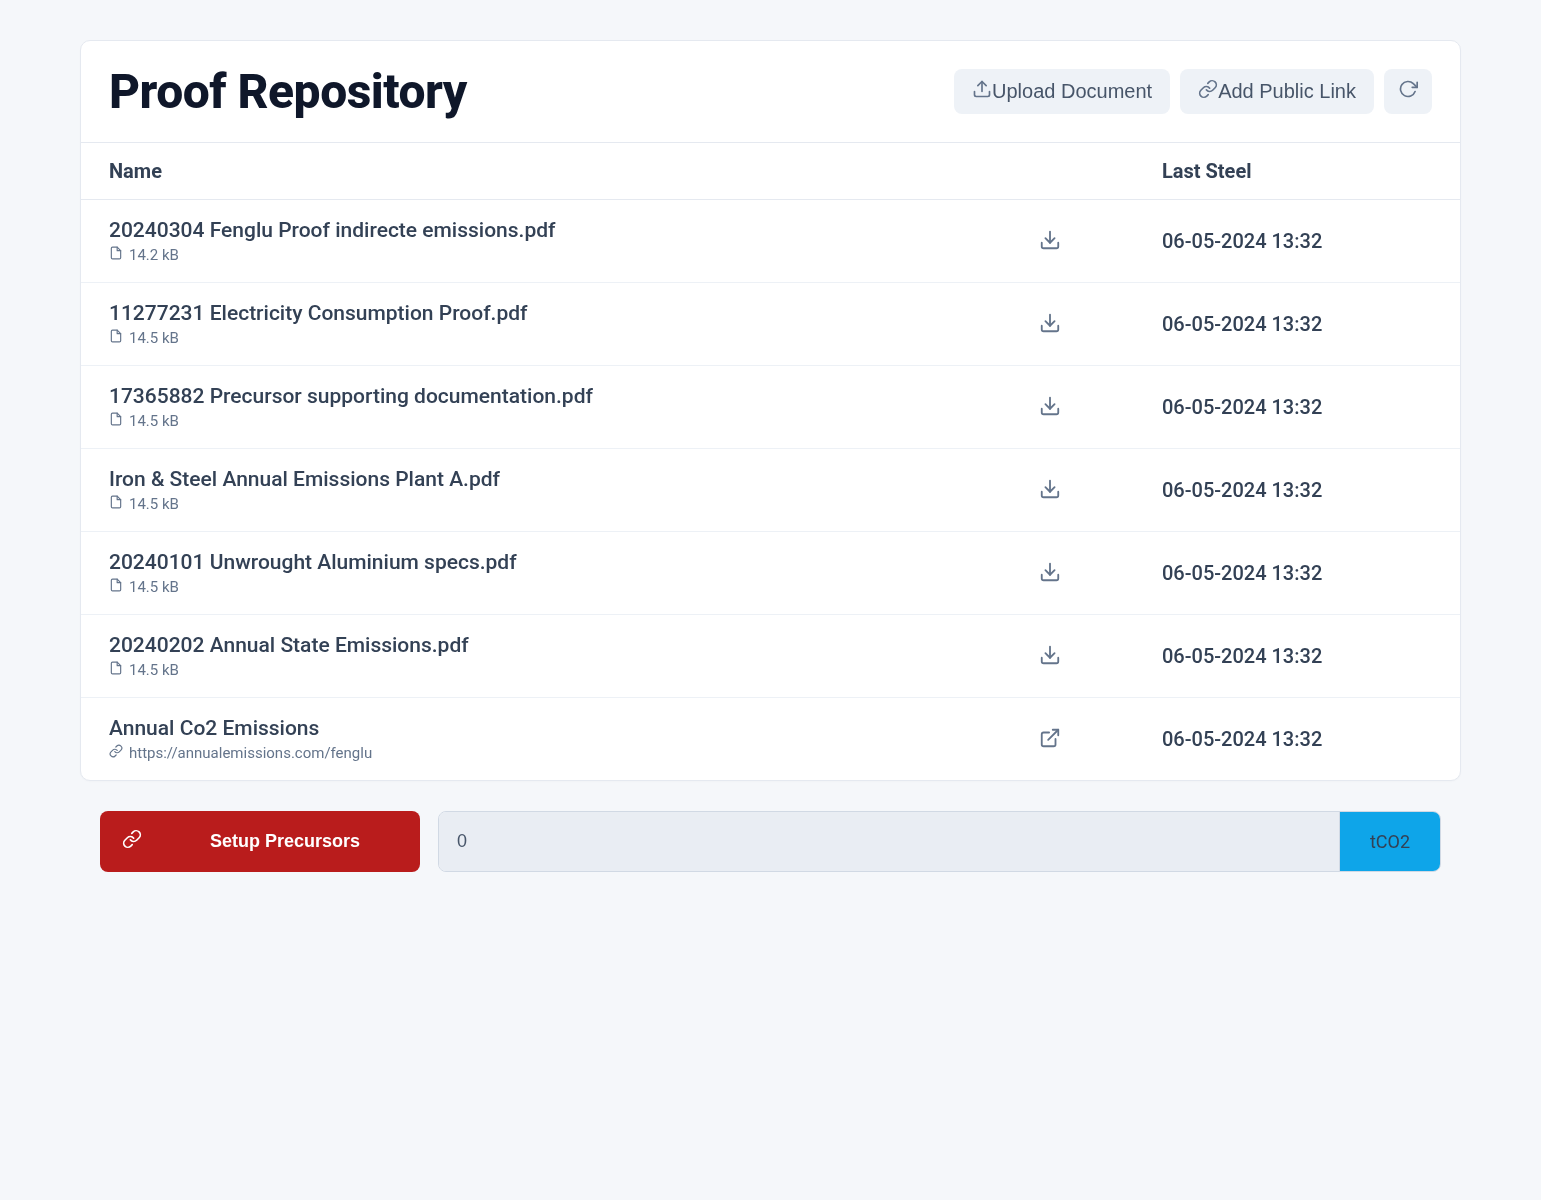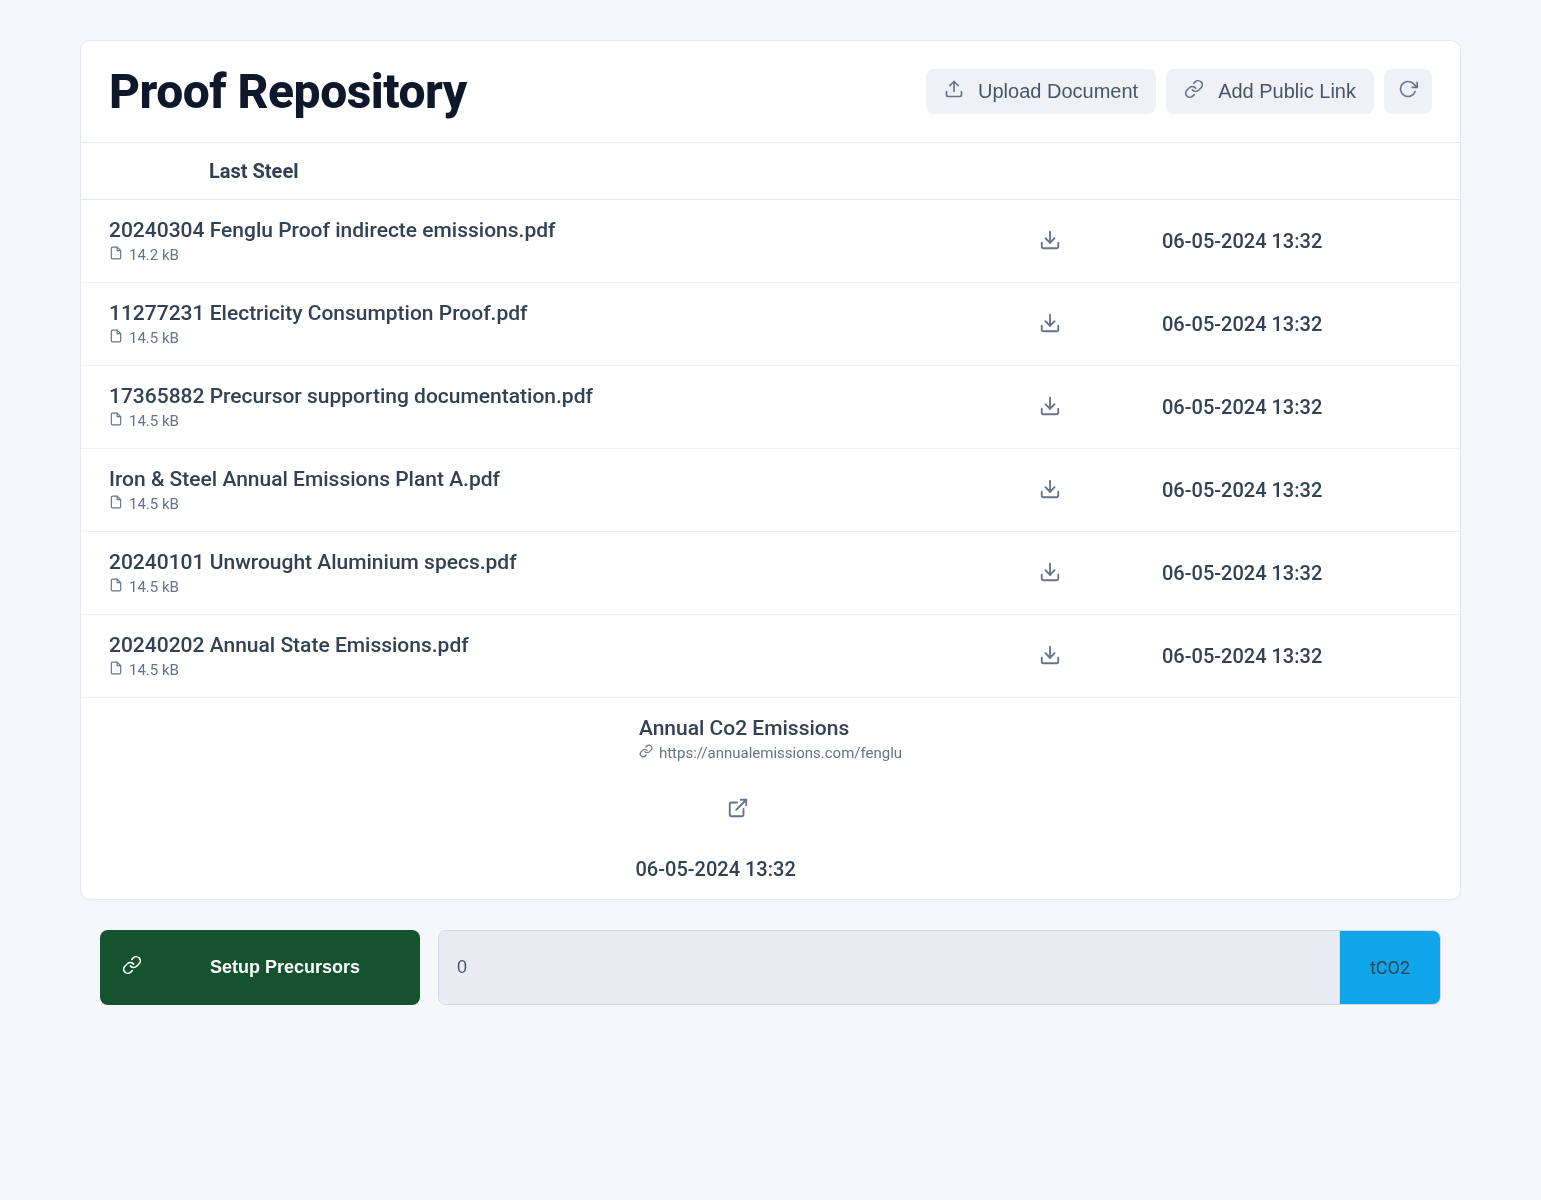--- a/index.html
+++ b/index.html
@@ -29,21 +29,21 @@
       letter-spacing: -0.5px;
     }
     .header-actions {
       display: flex;
       gap: 10px;
       align-items: center;
     }
     .btn {
       display: inline-flex;
       align-items: center;
-      gap: 14px;
+      gap: 0;
       padding: 10px 18px;
       background: #eef2f7;
       border: none;
       border-radius: 8px;
       cursor: pointer;
       color: #475569;
       font-size: 20px;
       font-weight: 500;
     }
     .btn.icon-only { padding: 10px 14px; }
@@ -59,21 +59,21 @@
     .col-name { flex: 1 1 auto; }
     .col-action { width: 100px; }
     .col-date { width: 270px; }
     .row {
       display: flex;
       align-items: center;
       padding: 18px 28px;
       border-bottom: 1px solid #edf1f6;
       gap: 29px;
     }
-    .row:last-of-type { border-bottom: none; flex-direction: column; }
+    .row:last-of-type { border-bottom: none; }
     .file-name {
       font-size: 21px;
       color: #334155;
       font-weight: 500;
       margin-bottom: 4px;
     }
     .file-meta {
       display: flex;
       align-items: center;
       gap: 6px;
@@ -97,25 +97,25 @@
       margin-top: 30px;
       display: flex;
       gap: 18px;
       align-items: stretch;
       padding: 0 20px 30px 20px;
     }
     .setup-btn {
       display: flex;
       align-items: center;
       gap: 30px;
-      background: #14532d;
+      background: #b91c1c;
       color: #fff;
       border: none;
       border-radius: 8px;
-      padding: 25px 22px;
+      padding: 18px 22px;
       font-size: 18px;
       font-weight: 600;
       cursor: pointer;
       min-width: 320px;
       justify-content: space-between;
     }
     .setup-btn .label-wrap { flex: 1; text-align: center; }
     .setup-btn svg { width: 20px; height: 20px; stroke: #fff; }
     .input-wrap {
       flex: 1;
@@ -175,20 +175,21 @@
           <svg viewBox="0 0 24 24" fill="none" stroke-width="2" stroke-linecap="round" stroke-linejoin="round">
               <polyline points="23 4 23 10 17 10"></polyline>
               <path d="M20.49 15a9 9 0 1 1-2.12-9.36L23 10"></path>
             </svg>
         </span>
       </button>
     </div>
   </div>
 
   <div class="table-head">
+    <div class="col-name">Name</div>
     <div class="col-action"></div>
     <div class="col-date">Last Steel</div>
   </div>
 
   <div id="rows">
       <div class="row">
         <div class="col-name">
           <div class="file-name">20240304 Fenglu Proof indirecte emissions.pdf</div>
           <div class="file-meta">
             <span><svg viewBox="0 0 24 24" fill="none" stroke-width="2" stroke-linecap="round" stroke-linejoin="round">

